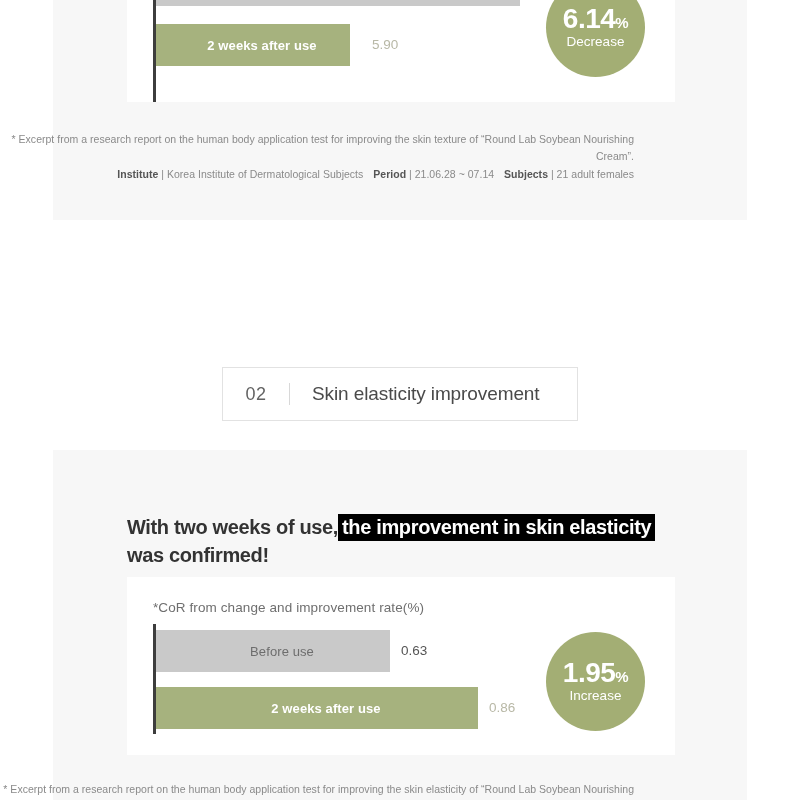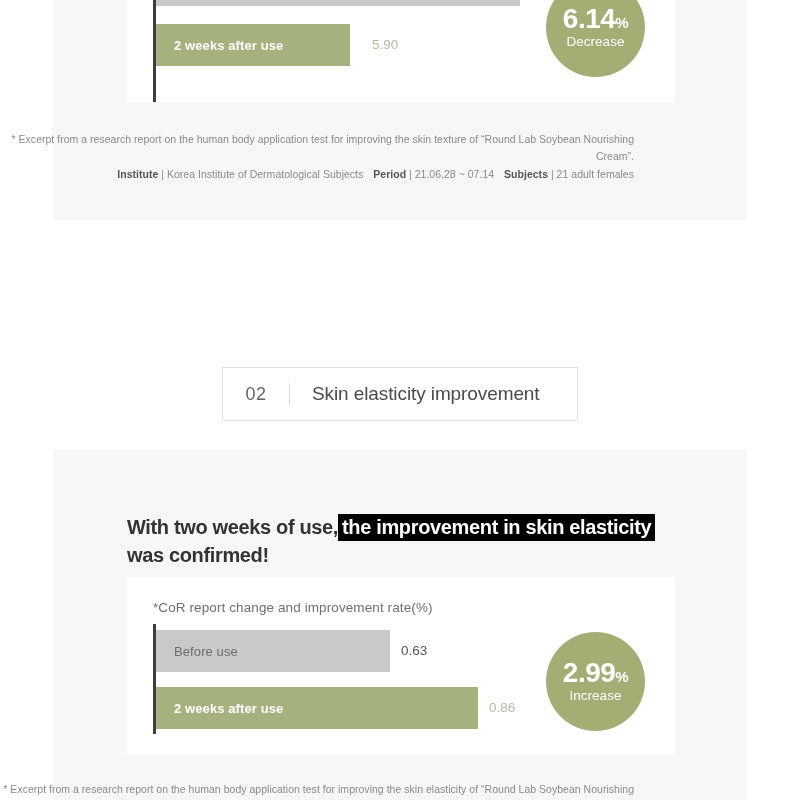--- a/index.html
+++ b/index.html
@@ -43,20 +43,21 @@
   .axis {
     position: absolute;
     width: 3px;
     background: #3d3d3d;
   }
   .bar {
     position: absolute;
     height: 42px;
     display: flex;
     align-items: center;
+    justify-content: center;
   }
   .bar-gray  { background: #c9c9c9; }
   .bar-green { background: #a6b27e; }
   .bar-label {
     font-size: 13px;
     letter-spacing: .1px;
     white-space: nowrap;
     padding-left: 18px;
   }
   .label-dark  { color: #6d6d6d; }
@@ -202,38 +203,38 @@
   </div>
 
   <div class="panel" id="panel-two"></div>
 
   <div id="headline">
     <span>With two weeks of use,</span><span class="hl">the improvement in skin elasticity</span><br>
     <span>was confirmed!</span>
   </div>
 
   <div class="card" id="card-two">
-    <div class="chart-title" id="title-two">*CoR report change and improvement rate(%)</div>
+    <div class="chart-title" id="title-two">*CoR from change and improvement rate(%)</div>
 
     <div class="axis" style="left:26px; top:47px; height:110px;"></div>
 
     <div class="bar bar-gray" style="left:29px; top:53px; width:234px;">
       <span class="bar-label label-dark">Before use</span>
     </div>
     <div class="bar-value value-dark" style="left:274px; top:53px;">0.63</div>
 
     <div class="bar bar-green" style="left:29px; top:110px; width:322px;">
       <span class="bar-label label-white">2 weeks after use</span>
     </div>
     <div class="bar-value value-light" style="left:362px; top:110px;">0.86</div>
   </div>
 
   <div class="badge" style="left:546px; top:632px;">
     <div class="badge-number">
-      <span>2.99</span><span class="pct">%</span>
+      <span>1.95</span><span class="pct">%</span>
     </div>
     <div class="badge-word">Increase</div>
   </div>
 
   <div class="footnote" style="top:781px;">
     <div>* Excerpt from a research report on the human body application test for improving the skin elasticity of “Round Lab Soybean Nourishing Cream”.</div>
   </div>
 
 </div>
 

